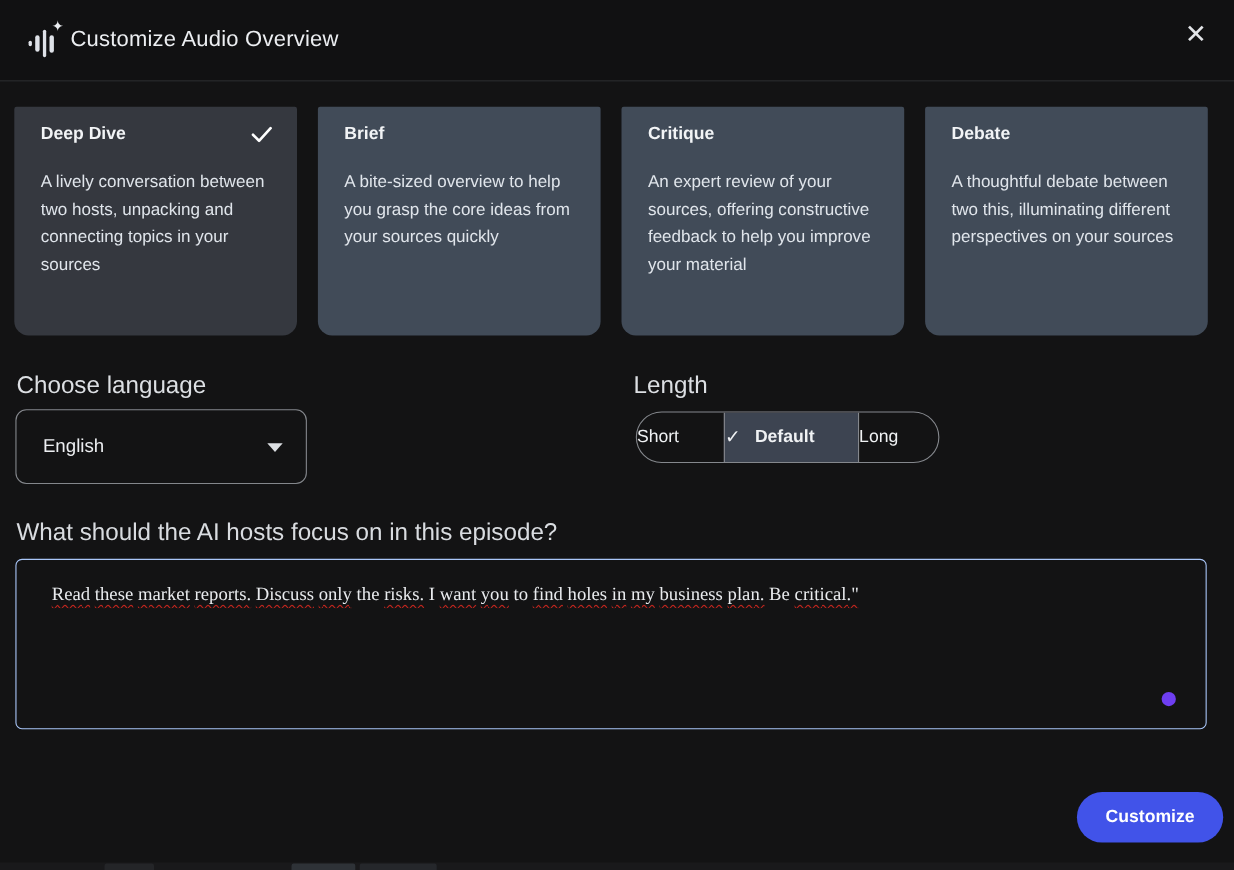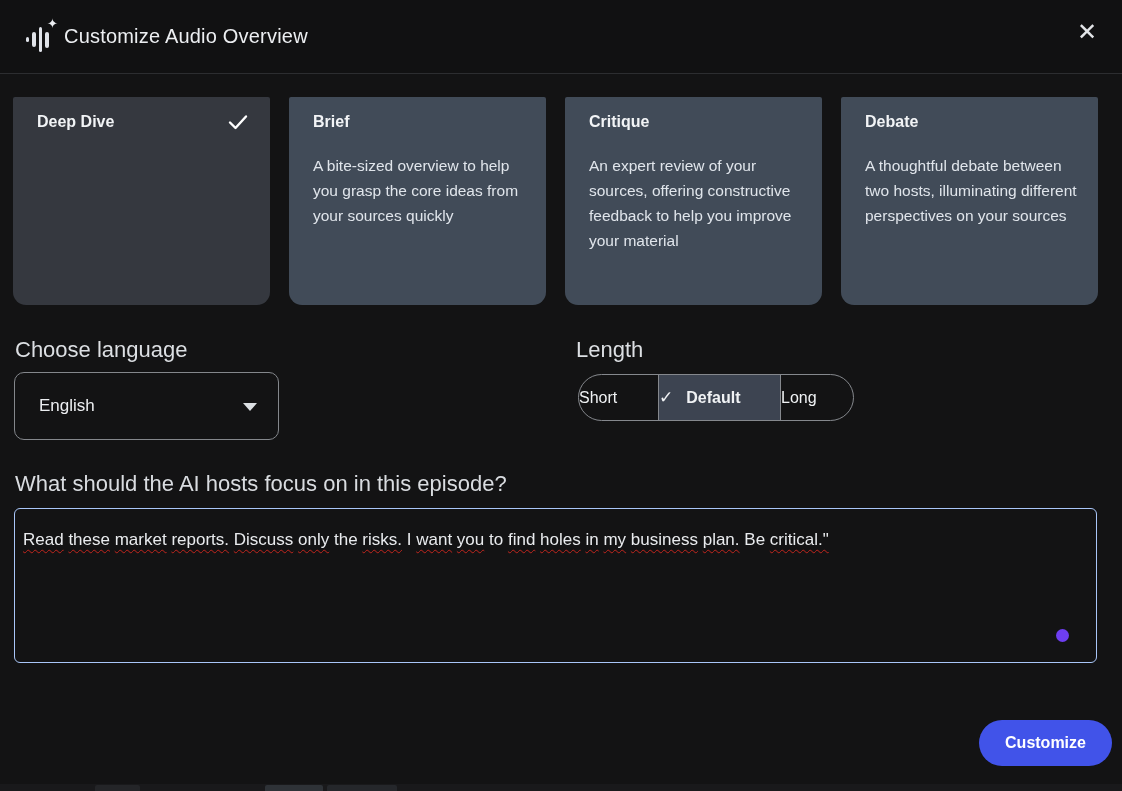--- a/index.html
+++ b/index.html
@@ -82,21 +82,21 @@
   .seg-default { width: 122px; gap: 13px; }
   .seg-long { width: 73px; }
   .seg.selected { background: #3d4451; font-weight: 700; }
   .seg-check { font-size: 17px; font-weight: 400; display: none; }
   .seg.selected .seg-check { display: inline; }
   
   .focus-label { left: 15px; top: 471px; font-weight: 500; color: #d9dce0; }
   .focus-box {
     position: absolute; left: 14px; top: 508px; width: 1083px; height: 155px;
     border: 1.5px solid #a9c6f8; border-radius: 6px; background: transparent;
-    padding: 19px 8px; cursor: text;
+    padding: 19px 32px; cursor: text; font-family: Liberation Serif, serif;
   }
   .focus-text { font-size: 17px; line-height: 24px; color: #e9ebee; }
   .word { text-decoration: none; }
   .word.sq {
     text-decoration-line: underline;
     text-decoration-style: wavy;
     text-decoration-color: #c0251d;
     text-decoration-thickness: 1px;
     text-underline-offset: 4px;
     text-decoration-skip-ink: none;
@@ -142,20 +142,21 @@
 <div class="cards">
   <div class="card selected">
     <div class="card-head">
       <span class="card-title">Deep Dive</span>
       <span class="card-check">
         <svg width="24" height="24" viewBox="0 0 24 24">
             <path d="M4 12.5 L9.5 18 L20 6.5" fill="none" stroke="#ffffff" stroke-width="2.4" stroke-linecap="round" stroke-linejoin="round"></path>
           </svg>
       </span>
     </div>
+    <div class="card-desc">A lively conversation between two hosts, unpacking and connecting topics in your sources</div>
   </div>
   <div class="card">
     <div class="card-head">
       <span class="card-title">Brief</span>
       <span class="card-check">
         <svg width="24" height="24" viewBox="0 0 24 24">
             <path d="M4 12.5 L9.5 18 L20 6.5" fill="none" stroke="#ffffff" stroke-width="2.4" stroke-linecap="round" stroke-linejoin="round"></path>
           </svg>
       </span>
     </div>
@@ -174,21 +175,21 @@
   </div>
   <div class="card">
     <div class="card-head">
       <span class="card-title">Debate</span>
       <span class="card-check">
         <svg width="24" height="24" viewBox="0 0 24 24">
             <path d="M4 12.5 L9.5 18 L20 6.5" fill="none" stroke="#ffffff" stroke-width="2.4" stroke-linecap="round" stroke-linejoin="round"></path>
           </svg>
       </span>
     </div>
-    <div class="card-desc">A thoughtful debate between two hosts, illuminating different perspectives on your sources</div>
+    <div class="card-desc">A thoughtful debate between two this, illuminating different perspectives on your sources</div>
   </div>
 </div>
 
 <div class="label lang-label">Choose language</div>
 <div class="lang-select">
   <span class="lang-value">English</span>
   <span class="lang-caret"></span>
 </div>
 
 <div class="label length-label">Length</div>

